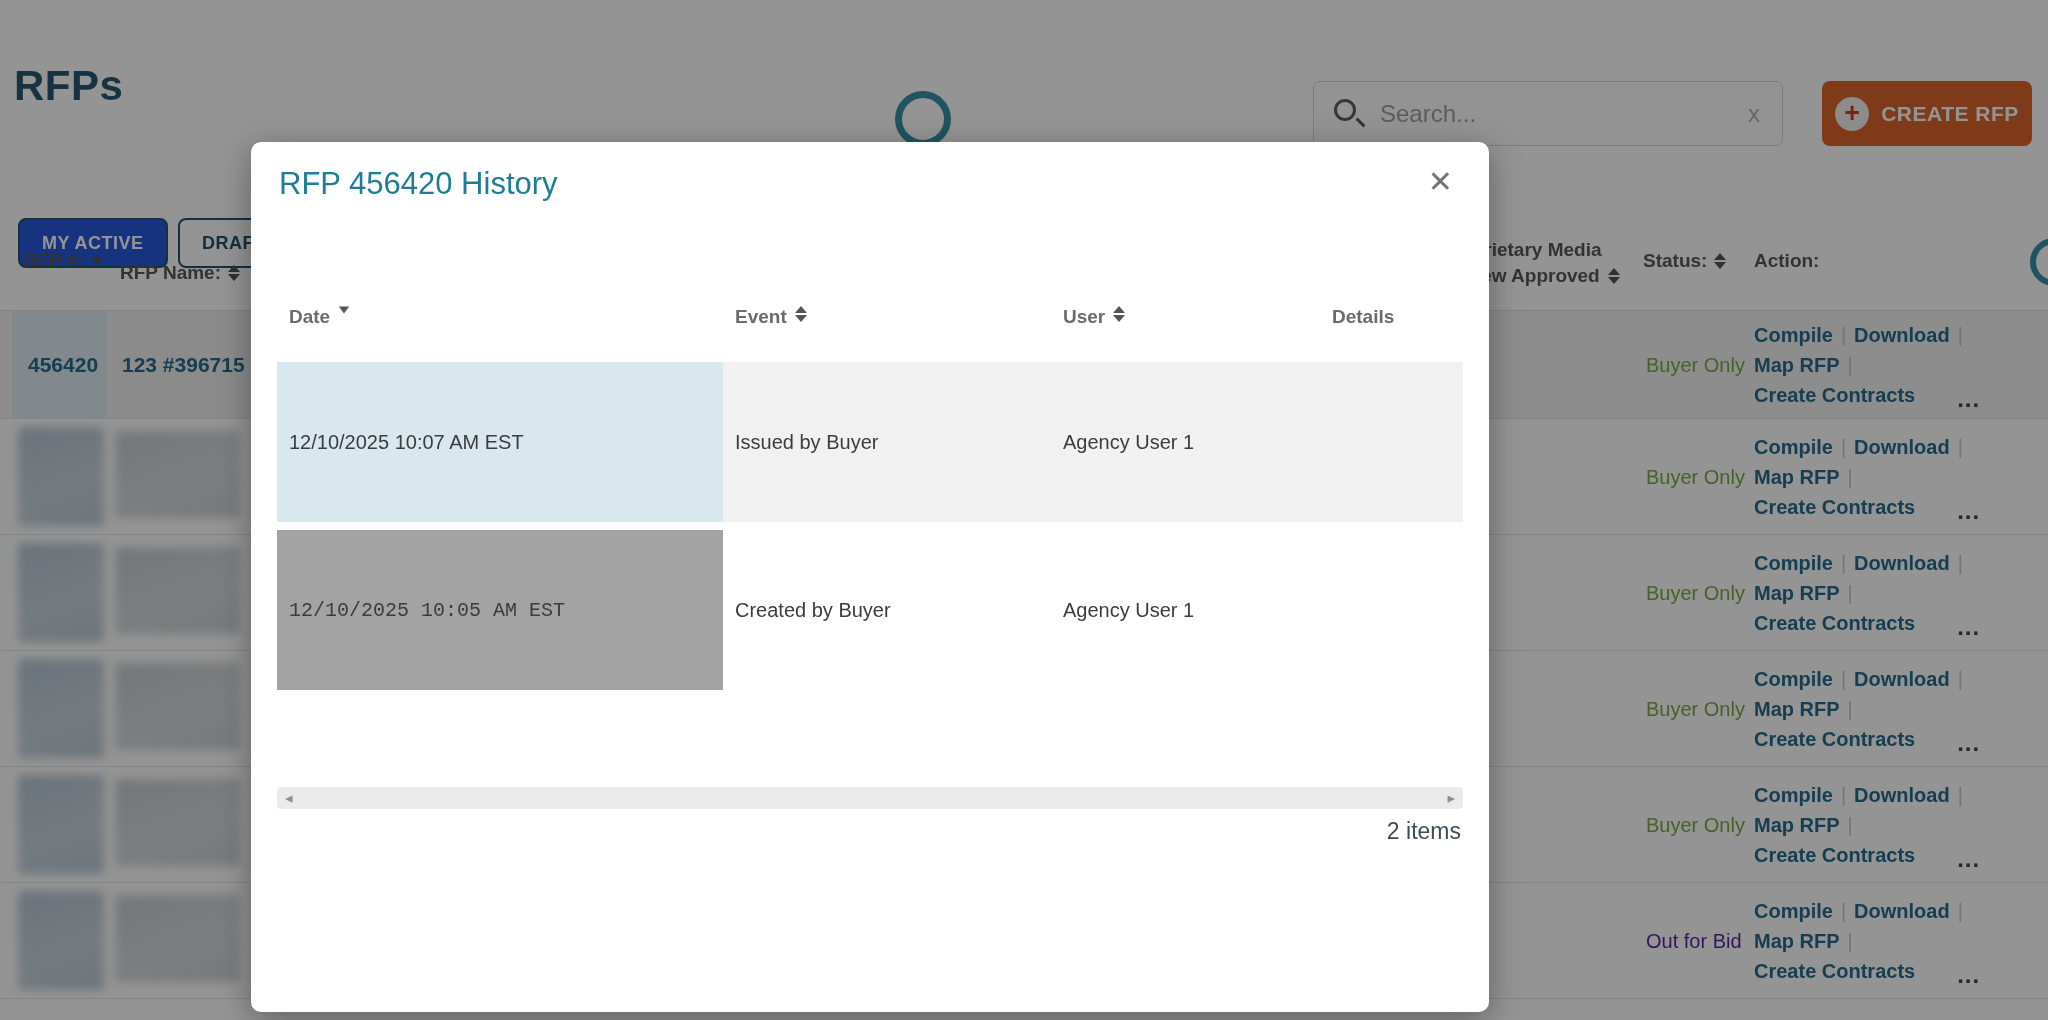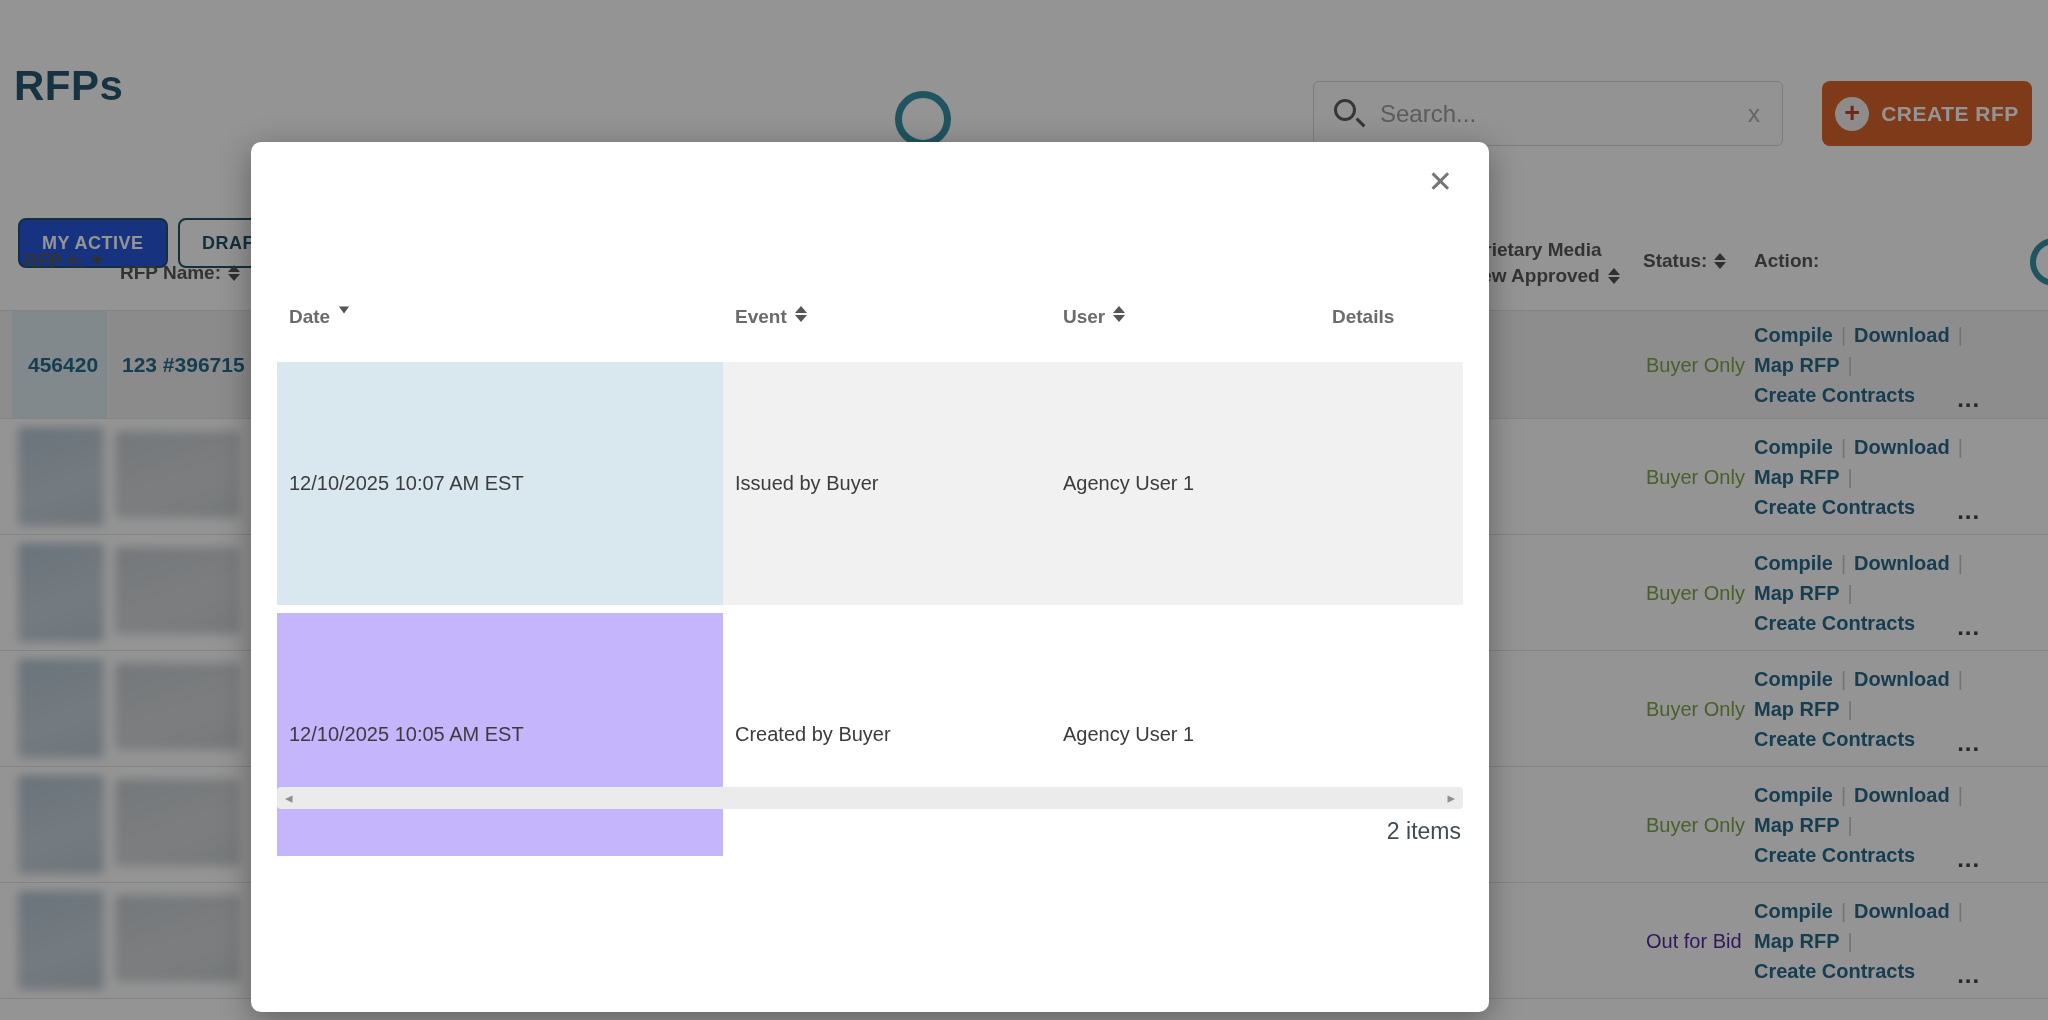--- a/index.html
+++ b/index.html
@@ -82,26 +82,26 @@
   .modal-title { position:absolute; left:28px; top:24px; font-size:31px; font-weight:500; color:#1e7d95; }
   .modal-close { position:absolute; right:36px; top:22px; font-size:30px; color:#757575; cursor:pointer; font-weight:400; }
 
   .m-header { position:absolute; left:26px; top:164px; width:1186px; display:flex; }
   .m-hcell { display:flex; align-items:flex-start; gap:8px; font-size:19px; font-weight:700; color:#6b6b6b; padding-left:12px; }
   .m-hcell .sort-down { border-top-color:#555; transform:scale(0.85); }
   .m-hcell .u { border-bottom-color:#555; } .m-hcell .d { border-top-color:#555; }
   .w-date{width:446px;} .w-event{width:328px;} .w-user{width:269px;} .w-details{width:143px;}
 
   .m-rows { position:absolute; left:26px; top:220px; width:1186px; }
-  .m-row { display:flex; height:243px; margin-bottom:8px; }
+  .m-row { display:flex; height:160px; margin-bottom:8px; }
   .m-cell { display:flex; align-items:center; padding-left:12px; font-size:20px; color:#3c3c3c; }
   .m-row.odd  { background:#f1f1f1; }
   .m-row.odd  .m-date { background:#d9e8ef; }
   .m-row.even { background:#ffffff; }
-  .m-row.even .m-date { background:#c4b5fd; }
+  .m-row.even .m-date { background:#a3a3a3;font-family:Liberation Mono, monospace; }
 
   .m-scrollbar { position:absolute; left:26px; top:645px; width:1186px; height:22px;
                  background:#ebebeb; border-radius:4px; }
   .sb-arrow { position:absolute; top:50%; transform:translateY(-50%); font-size:15px; color:#8f8f8f; cursor:pointer; }
   .sb-left { left:8px; } .sb-right { right:8px; }
   .m-items { position:absolute; right:28px; top:676px; font-size:23px; color:#3f4c56; }
 </style>
 </head>
 <body>
 
@@ -243,20 +243,21 @@
         </div>
       </div>
 
     <div class="spinner-ring"></div>
     <div class="fab-ring"></div>
   </div>
 
   <div class="overlay"></div>
 
   <div class="modal">
+    <div class="modal-title">RFP 456420 History</div>
     <div class="modal-close">✕</div>
 
     <div class="m-header">
       <div class="m-hcell w-date">
         <span>Date</span>
         <span class="sort-down"></span>
       </div>
       <div class="m-hcell w-event">
         <span>Event</span>
         <span class="sort-both">

